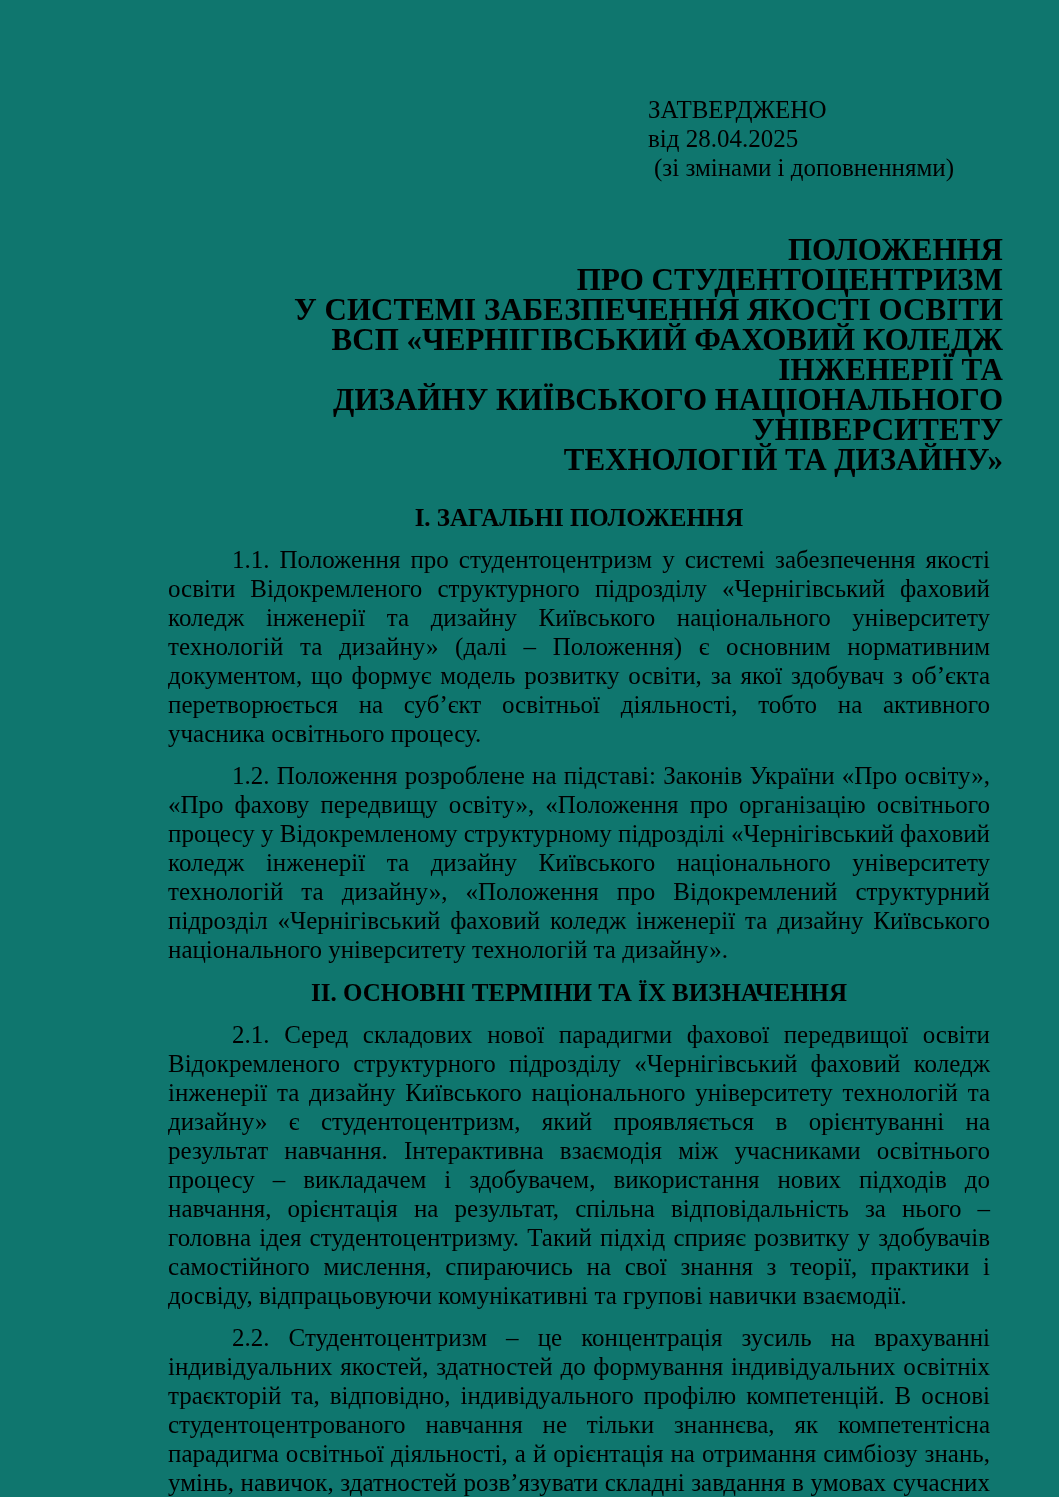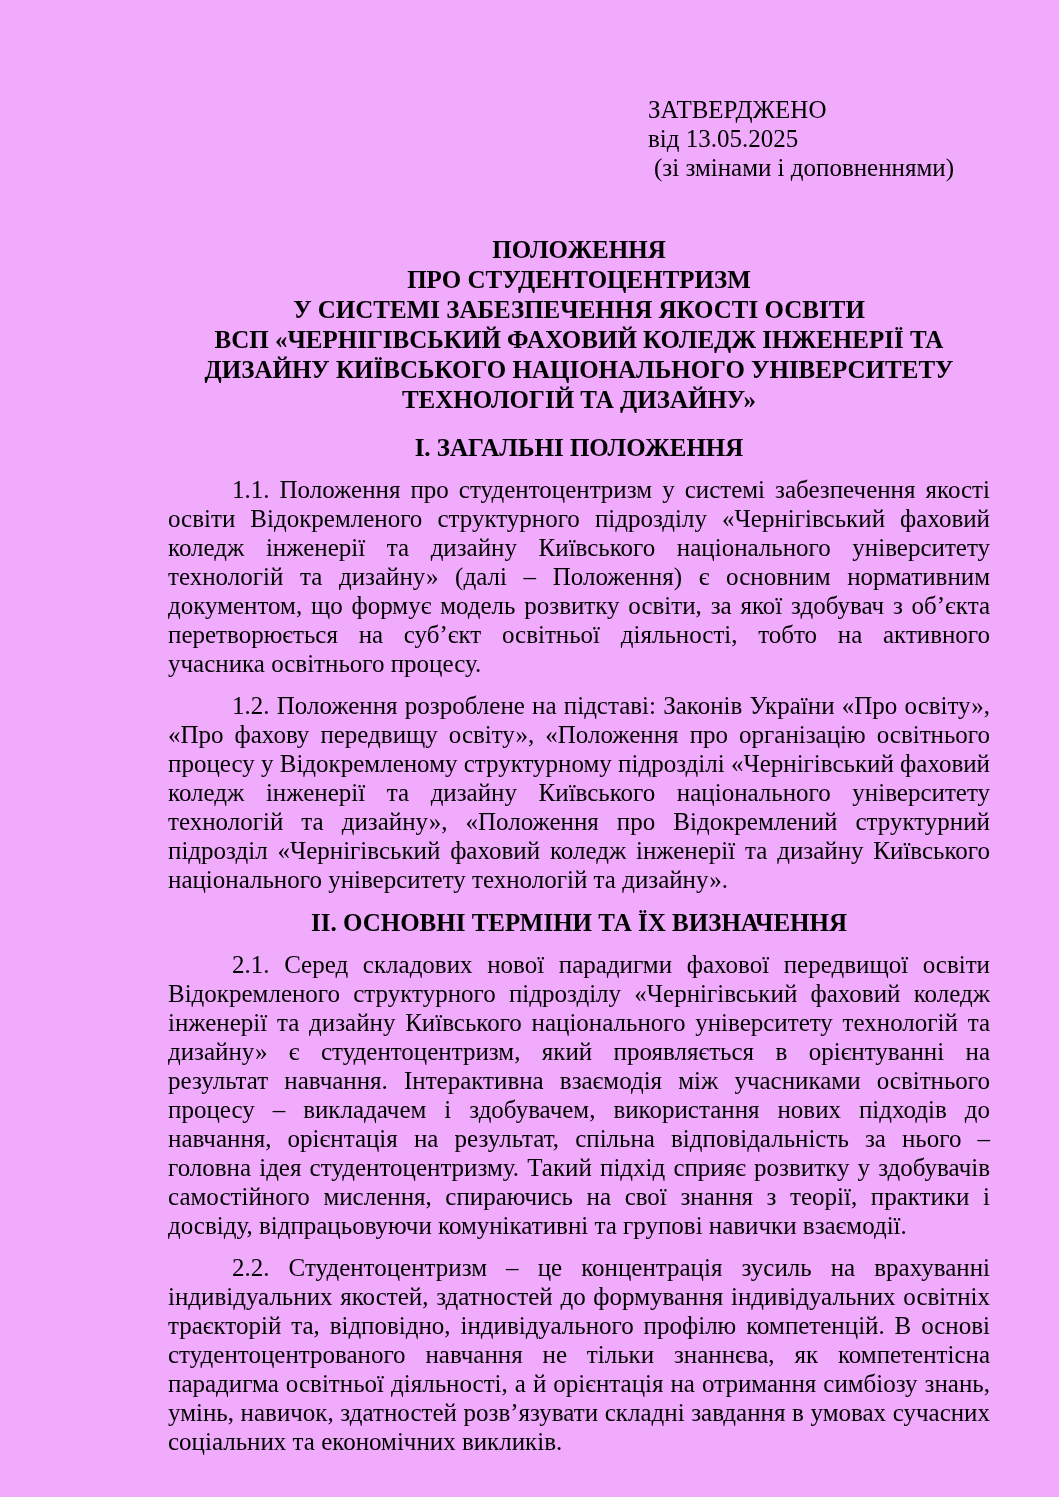--- a/index.html
+++ b/index.html
@@ -4,21 +4,21 @@
 <style>
   html, body {
     margin: 0;
     padding: 0;
     background: #ffffff;
   }
   .page {
     position: relative;
     width: 1059px;
     height: 1497px;
-    background: #f0abfc;
+    background: #0f766e;
     color: #000000;
     font-family: "Liberation Serif", "DejaVu Serif", serif;
     overflow: hidden;
   }
   .approval {
     position: absolute;
     left: 648px;
     top: 95px;
     font-size: 25px;
     line-height: 29px;
@@ -29,53 +29,53 @@
     padding-left: 6px;
   }
   .content {
     position: absolute;
     left: 155px;
     top: 0;
     width: 848px;
   }
   .doc-title {
     margin-top: 235px;
-    text-align: center;
+    text-align: right;
     font-weight: bold;
-    font-size: 25px;
+    font-size: 31px;
     line-height: 30px;
   }
   .section-heading {
     text-align: center;
     font-weight: bold;
     font-size: 25px;
     line-height: 29px;
   }
   .section-heading.first {
-    margin-top: 18px;
+    margin-top: 28px;
   }
   .section-heading.second {
     margin-top: 14px;
   }
   .para {
     margin: 13px;
     font-size: 25px;
     line-height: 29px;
     text-align: justify;
     text-indent: 64px;
   }
 </style>
 </head>
 <body>
 
 <div class="page">
 
   <div class="approval">
     <div class="approval-line">ЗАТВЕРДЖЕНО</div>
-    <div class="approval-line">від 13.05.2025</div>
+    <div class="approval-line">від 28.04.2025</div>
     <div class="approval-line">(зі змінами і доповненнями)</div>
   </div>
 
   <div class="content">
 
     <div class="doc-title">
       <div>ПОЛОЖЕННЯ</div>
       <div>ПРО СТУДЕНТОЦЕНТРИЗМ</div>
       <div>У СИСТЕМІ ЗАБЕЗПЕЧЕННЯ ЯКОСТІ ОСВІТИ</div>
       <div>ВСП «ЧЕРНІГІВСЬКИЙ ФАХОВИЙ КОЛЕДЖ ІНЖЕНЕРІЇ ТА</div>

